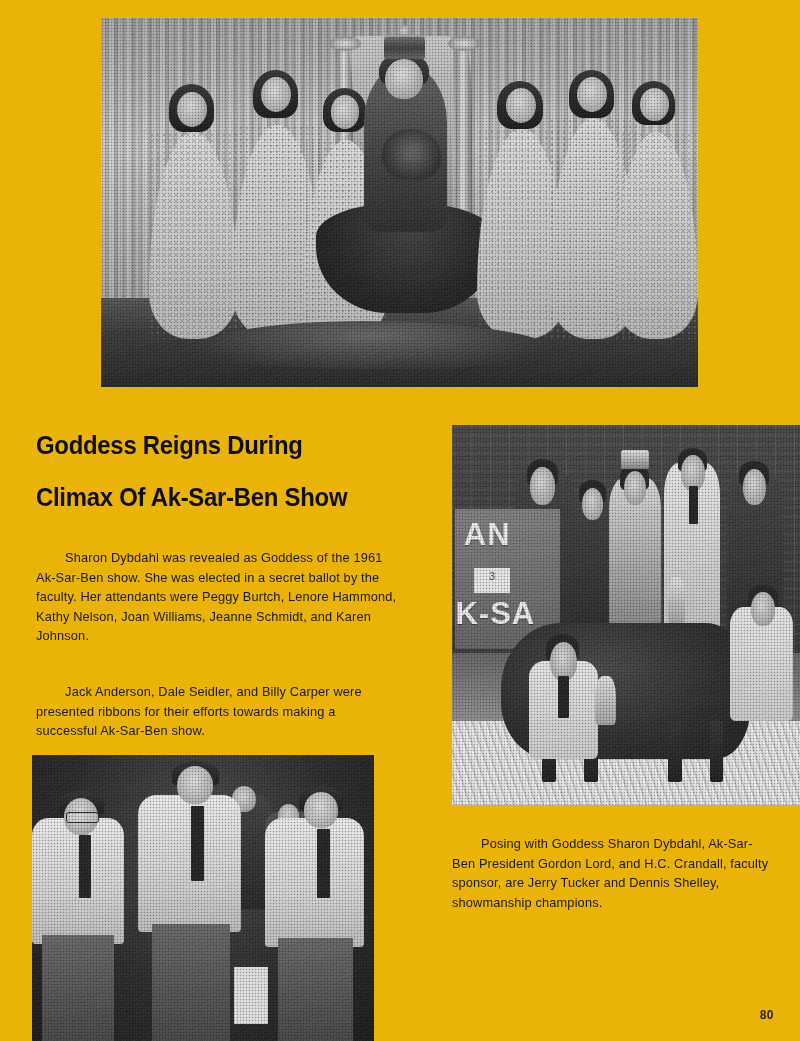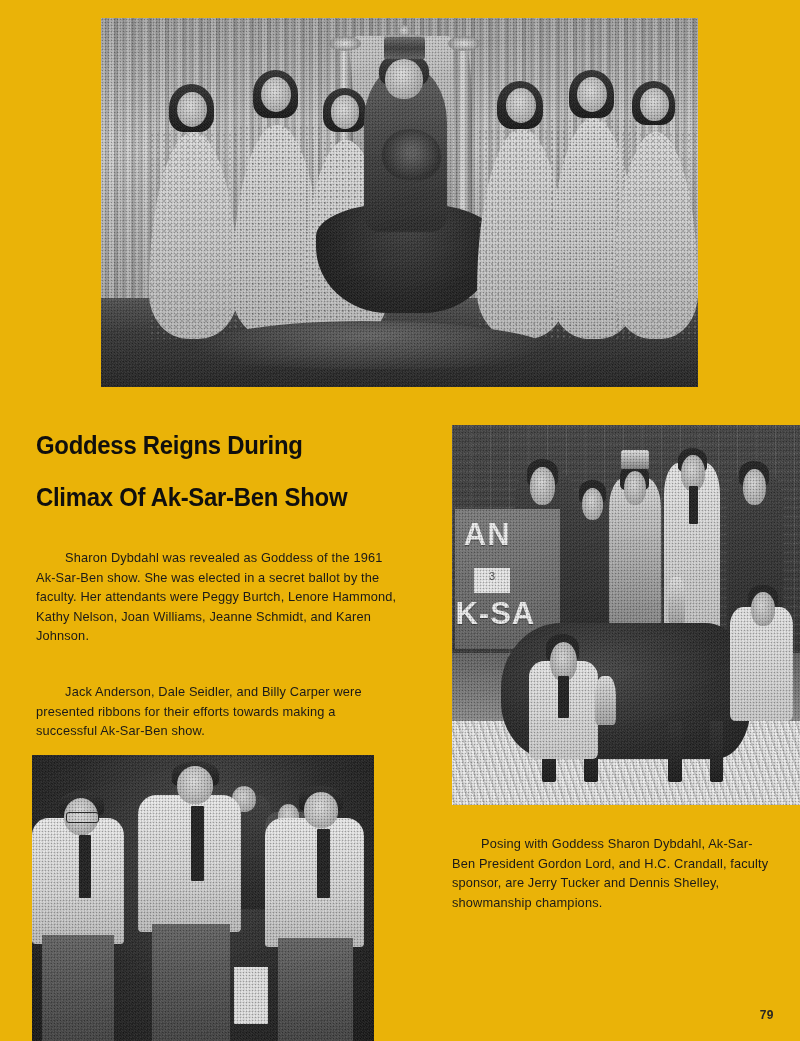--- a/index.html
+++ b/index.html
@@ -426,15 +426,15 @@
     <div class="layer boy-pants" style="left:72%; top:64%; width:22%; height:36%;"></div>
     <div class="layer boy-hair" style="left:78%; top:11%; width:13%; height:8.5%;"></div>
     <div class="layer boy-head" style="left:79.4%; top:13%; width:10%; height:12.5%;"></div>
     <div class="layer tie" style="left:83.4%; top:26%; width:3.8%; height:24%;"></div>
 
     <div class="layer" style="left:59%; top:74%; width:10%; height:20%; background:#e4e0d8;"></div>
   </div>
 
   <div id="caption-showring">Posing with Goddess Sharon Dybdahl, Ak-Sar-Ben President Gordon Lord, and H.C. Crandall, faculty sponsor, are Jerry Tucker and Dennis Shelley, showmanship champions.</div>
 
-  <div id="page-number">79</div>
+  <div id="page-number">80</div>
 
 </div>
 
 </body></html>

